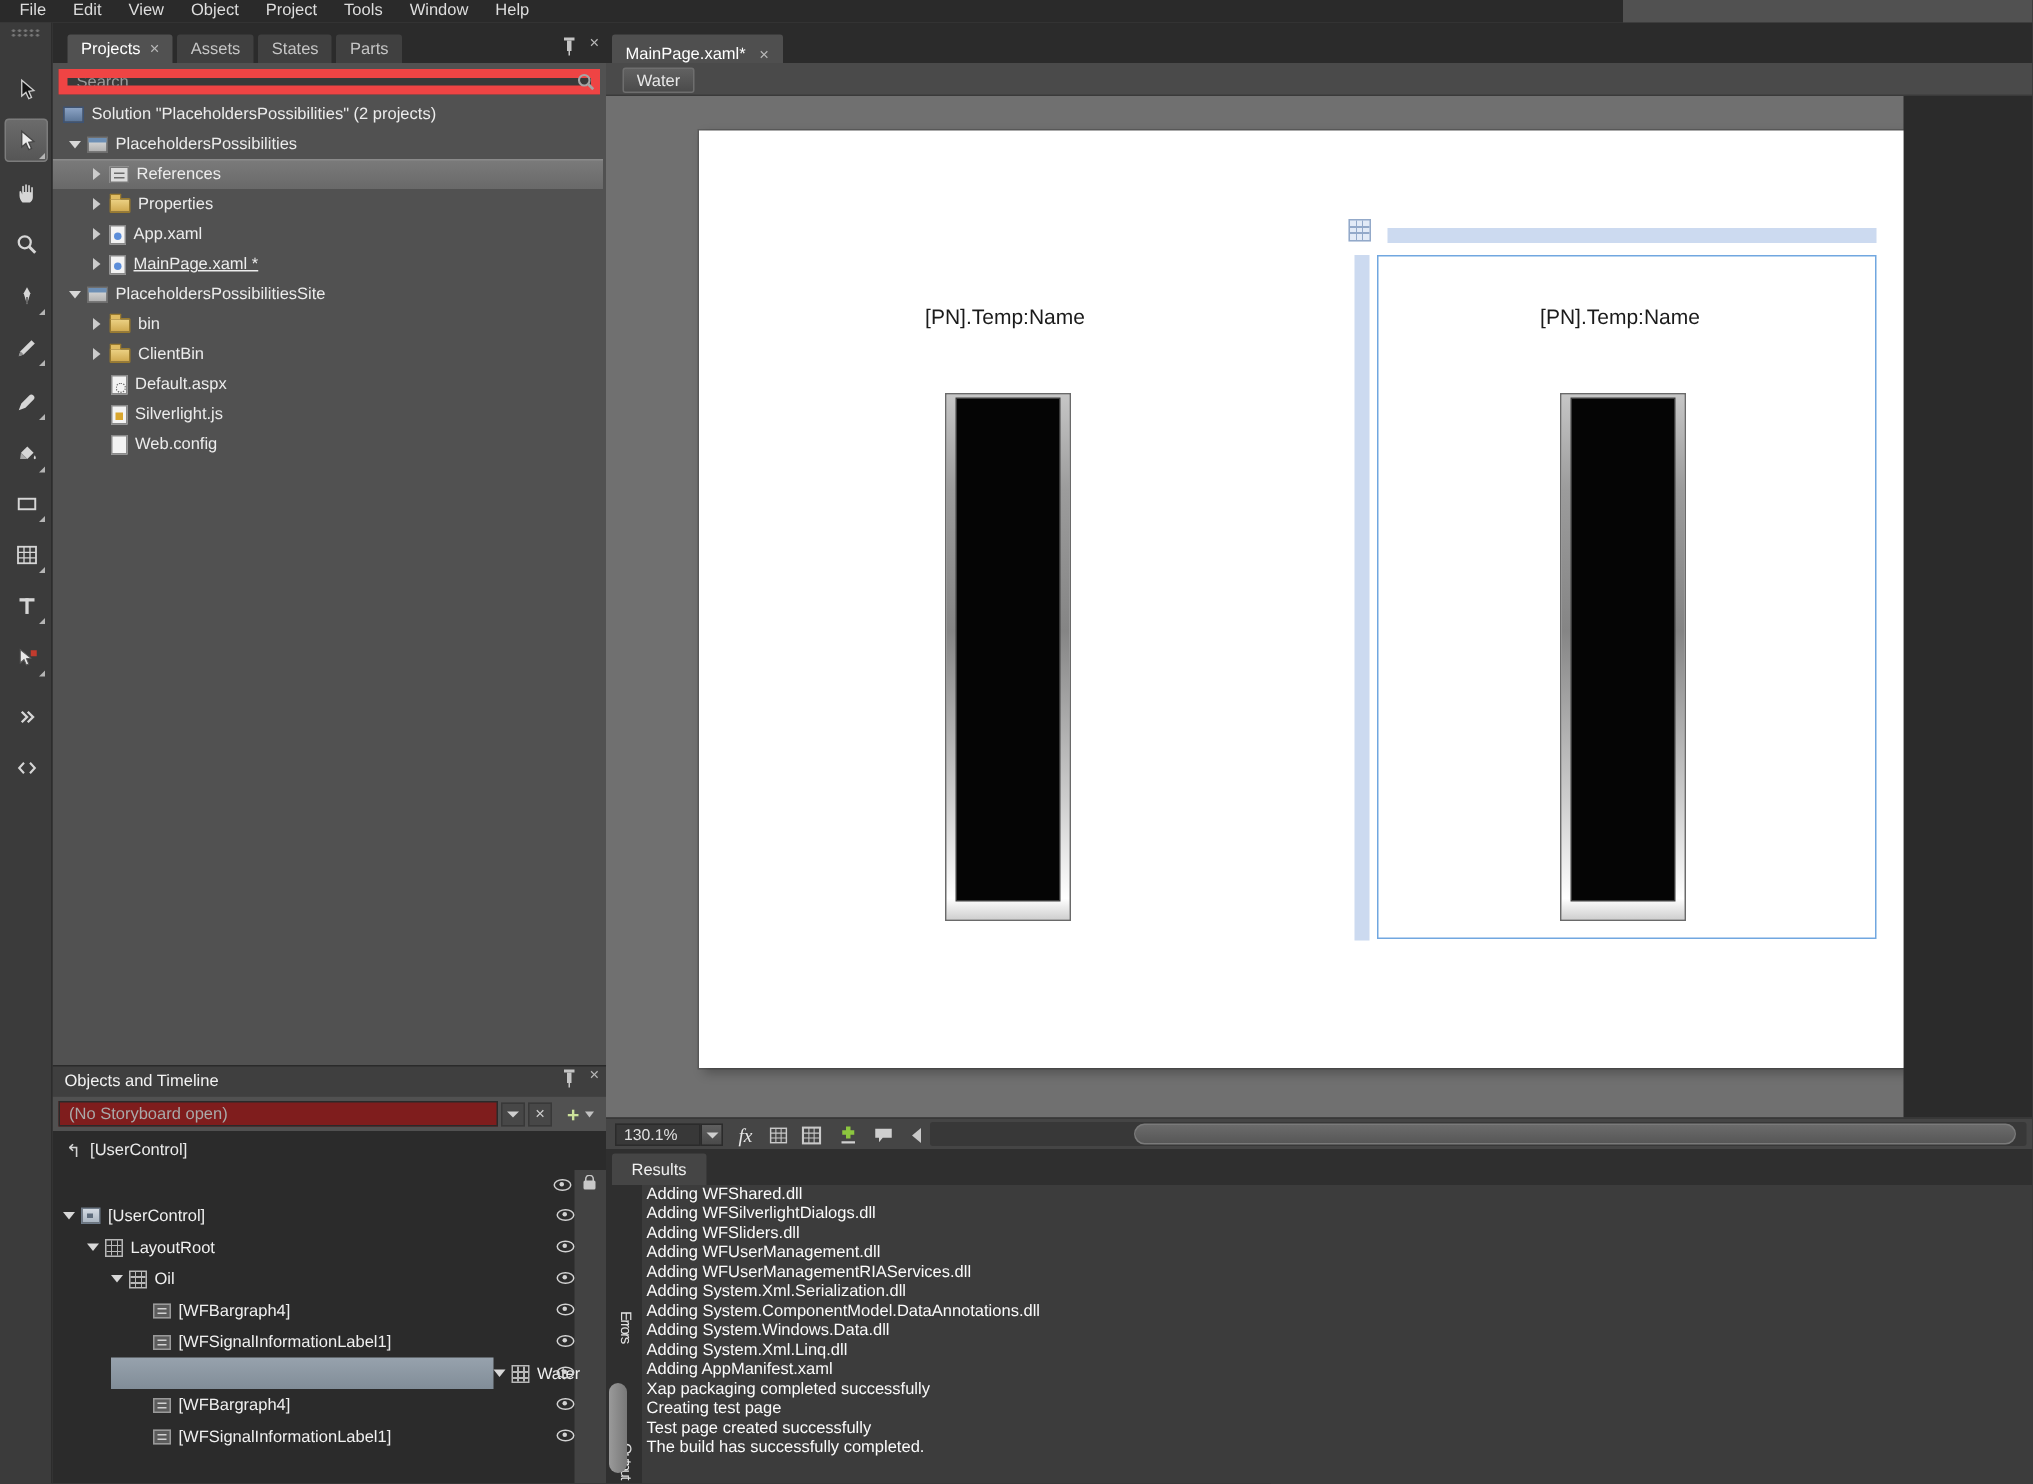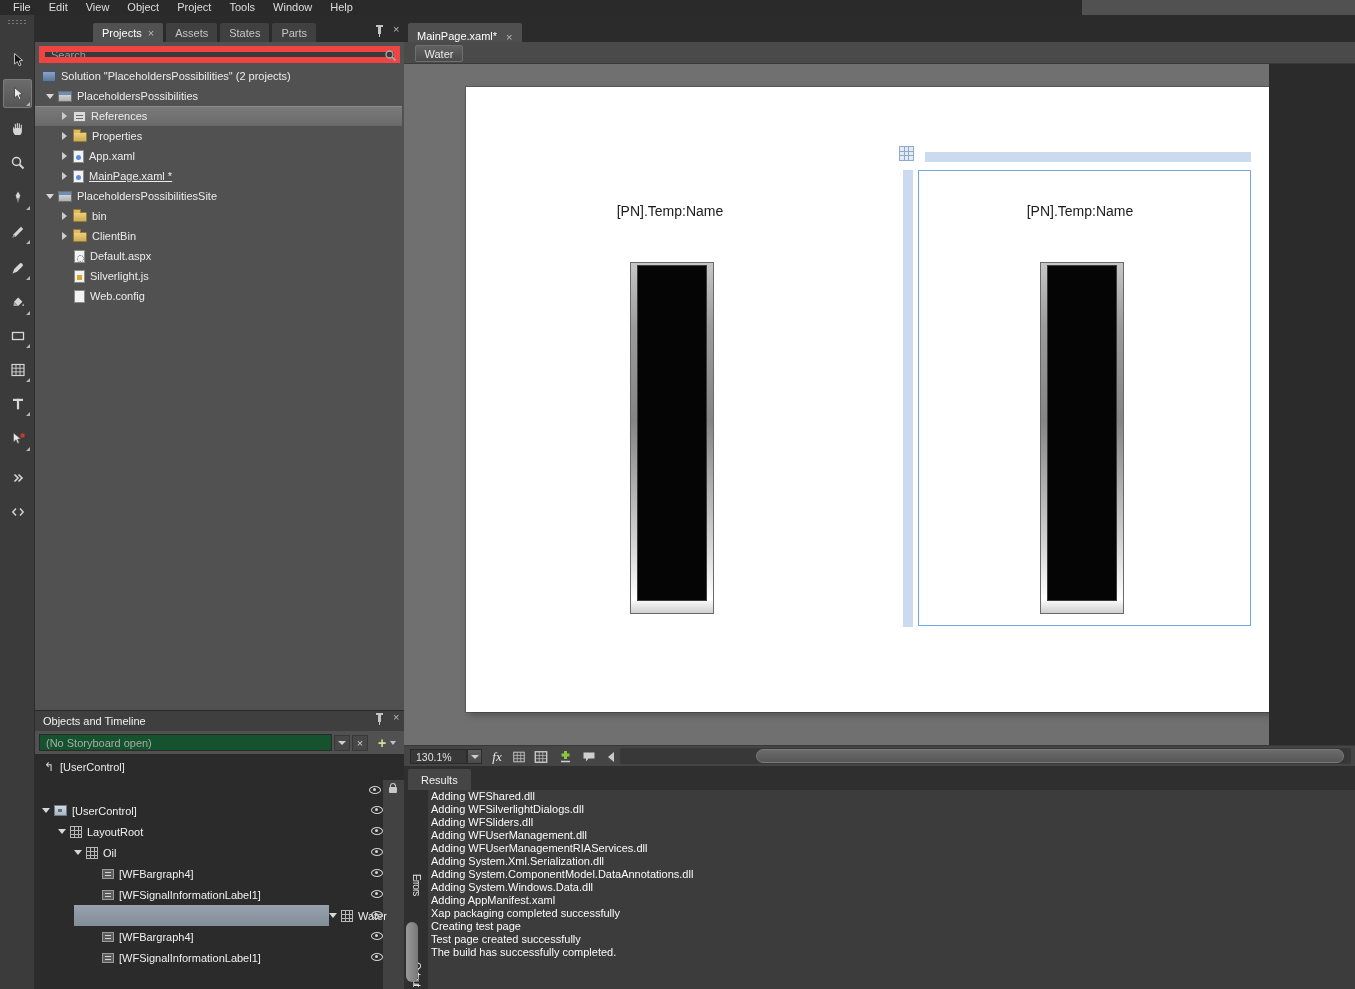--- a/index.html
+++ b/index.html
@@ -26,21 +26,21 @@
     display:flex; align-items:center; justify-content:center; }
   .tool.selected { background:linear-gradient(#6c6c6c,#555);
     box-shadow:inset 0 0 0 1px #7c7c7c; }
   .tool.flyout::after { content:''; position:absolute; right:2px; bottom:2px;
     border-left:4px solid transparent; border-bottom:4px solid #b5b5b5; }
 
   
   #left { position:absolute; left:35px; top:15px; width:369px; height:974px;
     background:#2b2b2b; }
   #left .panel-bg { position:absolute; left:0; top:27px; width:369px; height:668px; background:#515151; }
-  .tabs { position:absolute; left:10px; top:8px; display:flex; gap:3px;margin-left:48px; }
+  .tabs { position:absolute; left:10px; top:8px; display:flex; gap:3px; }
   .ptab { height:19px; display:flex; align-items:center; gap:6px; padding:0 9px;
     font-size:11px; color:#c6c6c6; background:#404040; border-radius:2px 2px 0 0; }
   .ptab.active { background:#515151; color:#ffffff; }
   .xico { font-size:11px; color:#b9b9b9; line-height:10px; }
   .pin { width:3px; height:7px; background:#c4c4c4; position:relative; }
   .pin::before { content:''; position:absolute; top:-2px; left:-2px; width:7px; height:2px; background:#c4c4c4; }
   .pin::after  { content:''; position:absolute; bottom:-3px; left:1px; width:1px; height:3px; background:#c4c4c4; }
 
   #search { position:absolute; left:4px; top:31px; width:361px; height:17px;
     background:#393939; border:6px solid #ef4444; color:#e2e2e2; font-size:11px;
@@ -86,21 +86,21 @@
   .i-control { width:12px; height:10px; border:1px solid #9a9a9a; background:#5c5c5c; }
   .i-control::before { content:''; position:absolute; left:2px; top:2px; width:6px; height:1px;
     background:#d2d2d2; box-shadow:0 3px 0 #d2d2d2; }
 
   
   .oheader { position:absolute; left:0; top:695px; width:369px; height:21px; background:#3f3f3f;
     border-top:1px solid #2a2a2a; display:flex; align-items:center; padding-left:8px;
     font-size:11px; color:#f2f2f2; }
   .sbrow { position:absolute; left:0; top:716px; width:369px; height:23px; background:#515151;
     display:flex; align-items:center; padding-left:4px; }
-  .sbfield { width:293px; height:17px; background:#14532d; border:1px solid #2a2a2a;
+  .sbfield { width:293px; height:17px; background:#7f1d1d; border:1px solid #2a2a2a;
     color:#a9a9a9; font-size:11px; display:flex; align-items:center; padding-left:6px; }
   .sbbtn { width:16px; height:16px; margin-left:2px; background:#474747; border:1px solid #383838;
     display:flex; align-items:center; justify-content:center; color:#cfcfcf; font-size:11px; }
   .caret-down { width:0; height:0; border-left:4px solid transparent; border-right:4px solid transparent;
     border-top:4px solid #cfcfcf; }
   .plusbtn { margin-left:10px; color:#cde29a; font-size:14px; font-weight:bold; line-height:14px; }
   .mini-caret { margin-left:4px; width:0; height:0; border-left:3px solid transparent;
     border-right:3px solid transparent; border-top:4px solid #c2c2c2; }
 
   .scope-row { position:absolute; left:0; top:741px; width:369px; height:22px;
@@ -553,20 +553,21 @@
     </div>
     <div class="res-content">
       <div class="res-line">Adding WFShared.dll</div>
       <div class="res-line">Adding WFSilverlightDialogs.dll</div>
       <div class="res-line">Adding WFSliders.dll</div>
       <div class="res-line">Adding WFUserManagement.dll</div>
       <div class="res-line">Adding WFUserManagementRIAServices.dll</div>
       <div class="res-line">Adding System.Xml.Serialization.dll</div>
       <div class="res-line">Adding System.ComponentModel.DataAnnotations.dll</div>
       <div class="res-line">Adding System.Windows.Data.dll</div>
+      <div class="res-line">Adding System.Xml.Linq.dll</div>
       <div class="res-line">Adding AppManifest.xaml</div>
       <div class="res-line">Xap packaging completed successfully</div>
       <div class="res-line">Creating test page</div>
       <div class="res-line">Test page created successfully</div>
       <div class="res-line">The build has successfully completed.</div>
     </div>
   </div>
 </div>
 
 </body></html>

